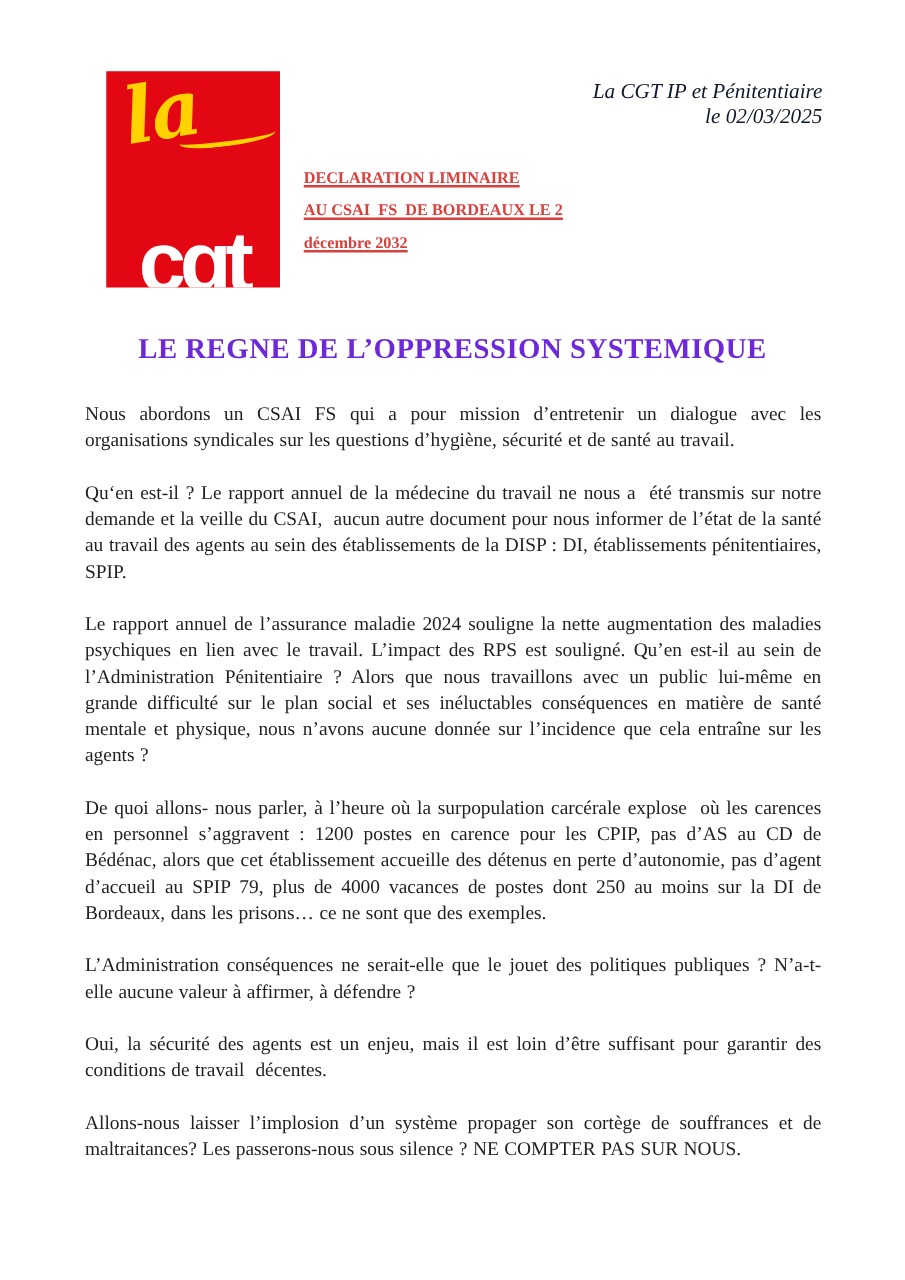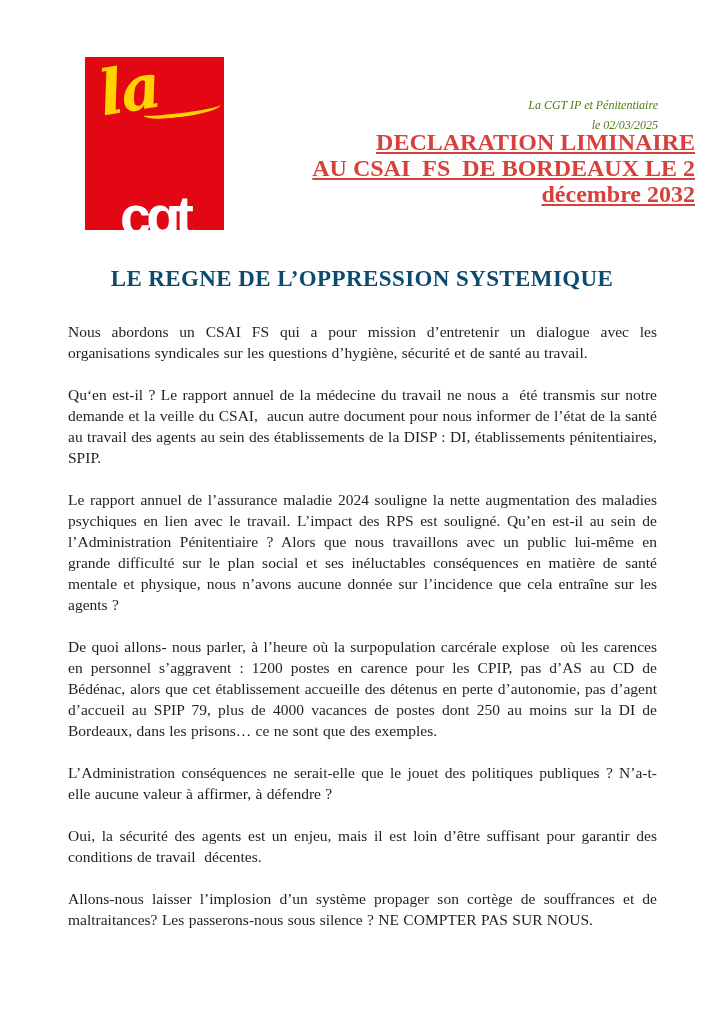--- a/index.html
+++ b/index.html
@@ -50,68 +50,67 @@
     transform: rotate(-6deg);
   }
   .logo-cgt {
     position: absolute;
     bottom: -14px;
     left: 0;
     width: 100%;
     text-align: center;
     font-family: "Liberation Sans", sans-serif;
     font-weight: bold;
-    font-size: 56px;
+    font-size: 68px;
     line-height: 1;
     color: #ffffff;
     letter-spacing: -5px;
   }
 
   
   .header-right {
     position: absolute;
     top: 63px;
     right: 66px;
     text-align: right;
     font-style: italic;
-    font-size: 12px;
+    font-size: 17px;
     line-height: 20px;
-    color: #4d7c0f;
-    margin-top: 32px;
+    color: #0f172a;
   }
 
   
   .red-title {
     position: absolute;
     top: 129px;
     left: 243px;
     width: 452px;
-    text-align: right;
+    text-align: left;
     font-weight: bold;
-    font-size: 24px;
+    font-size: 13px;
     line-height: 26px;
     color: var(--title-red, #d8403c);
   }
   .red-title .title-line {
     text-decoration: underline;
     text-decoration-thickness: 1.5px;
     text-underline-offset: 2px;
   }
 
   
   .main-heading {
     position: absolute;
     top: 266px;
     left: 0;
     width: 724px;
     text-align: center;
     font-weight: bold;
     font-size: 23px;
     letter-spacing: 0.4px;
-    color: #0c4a6e;
+    color: #6d28d9;
   }
 
   
   .content {
     position: absolute;
     top: 321px;
     left: 68px;
     width: 589px;
     font-size: 15.5px;
     line-height: 21px;

